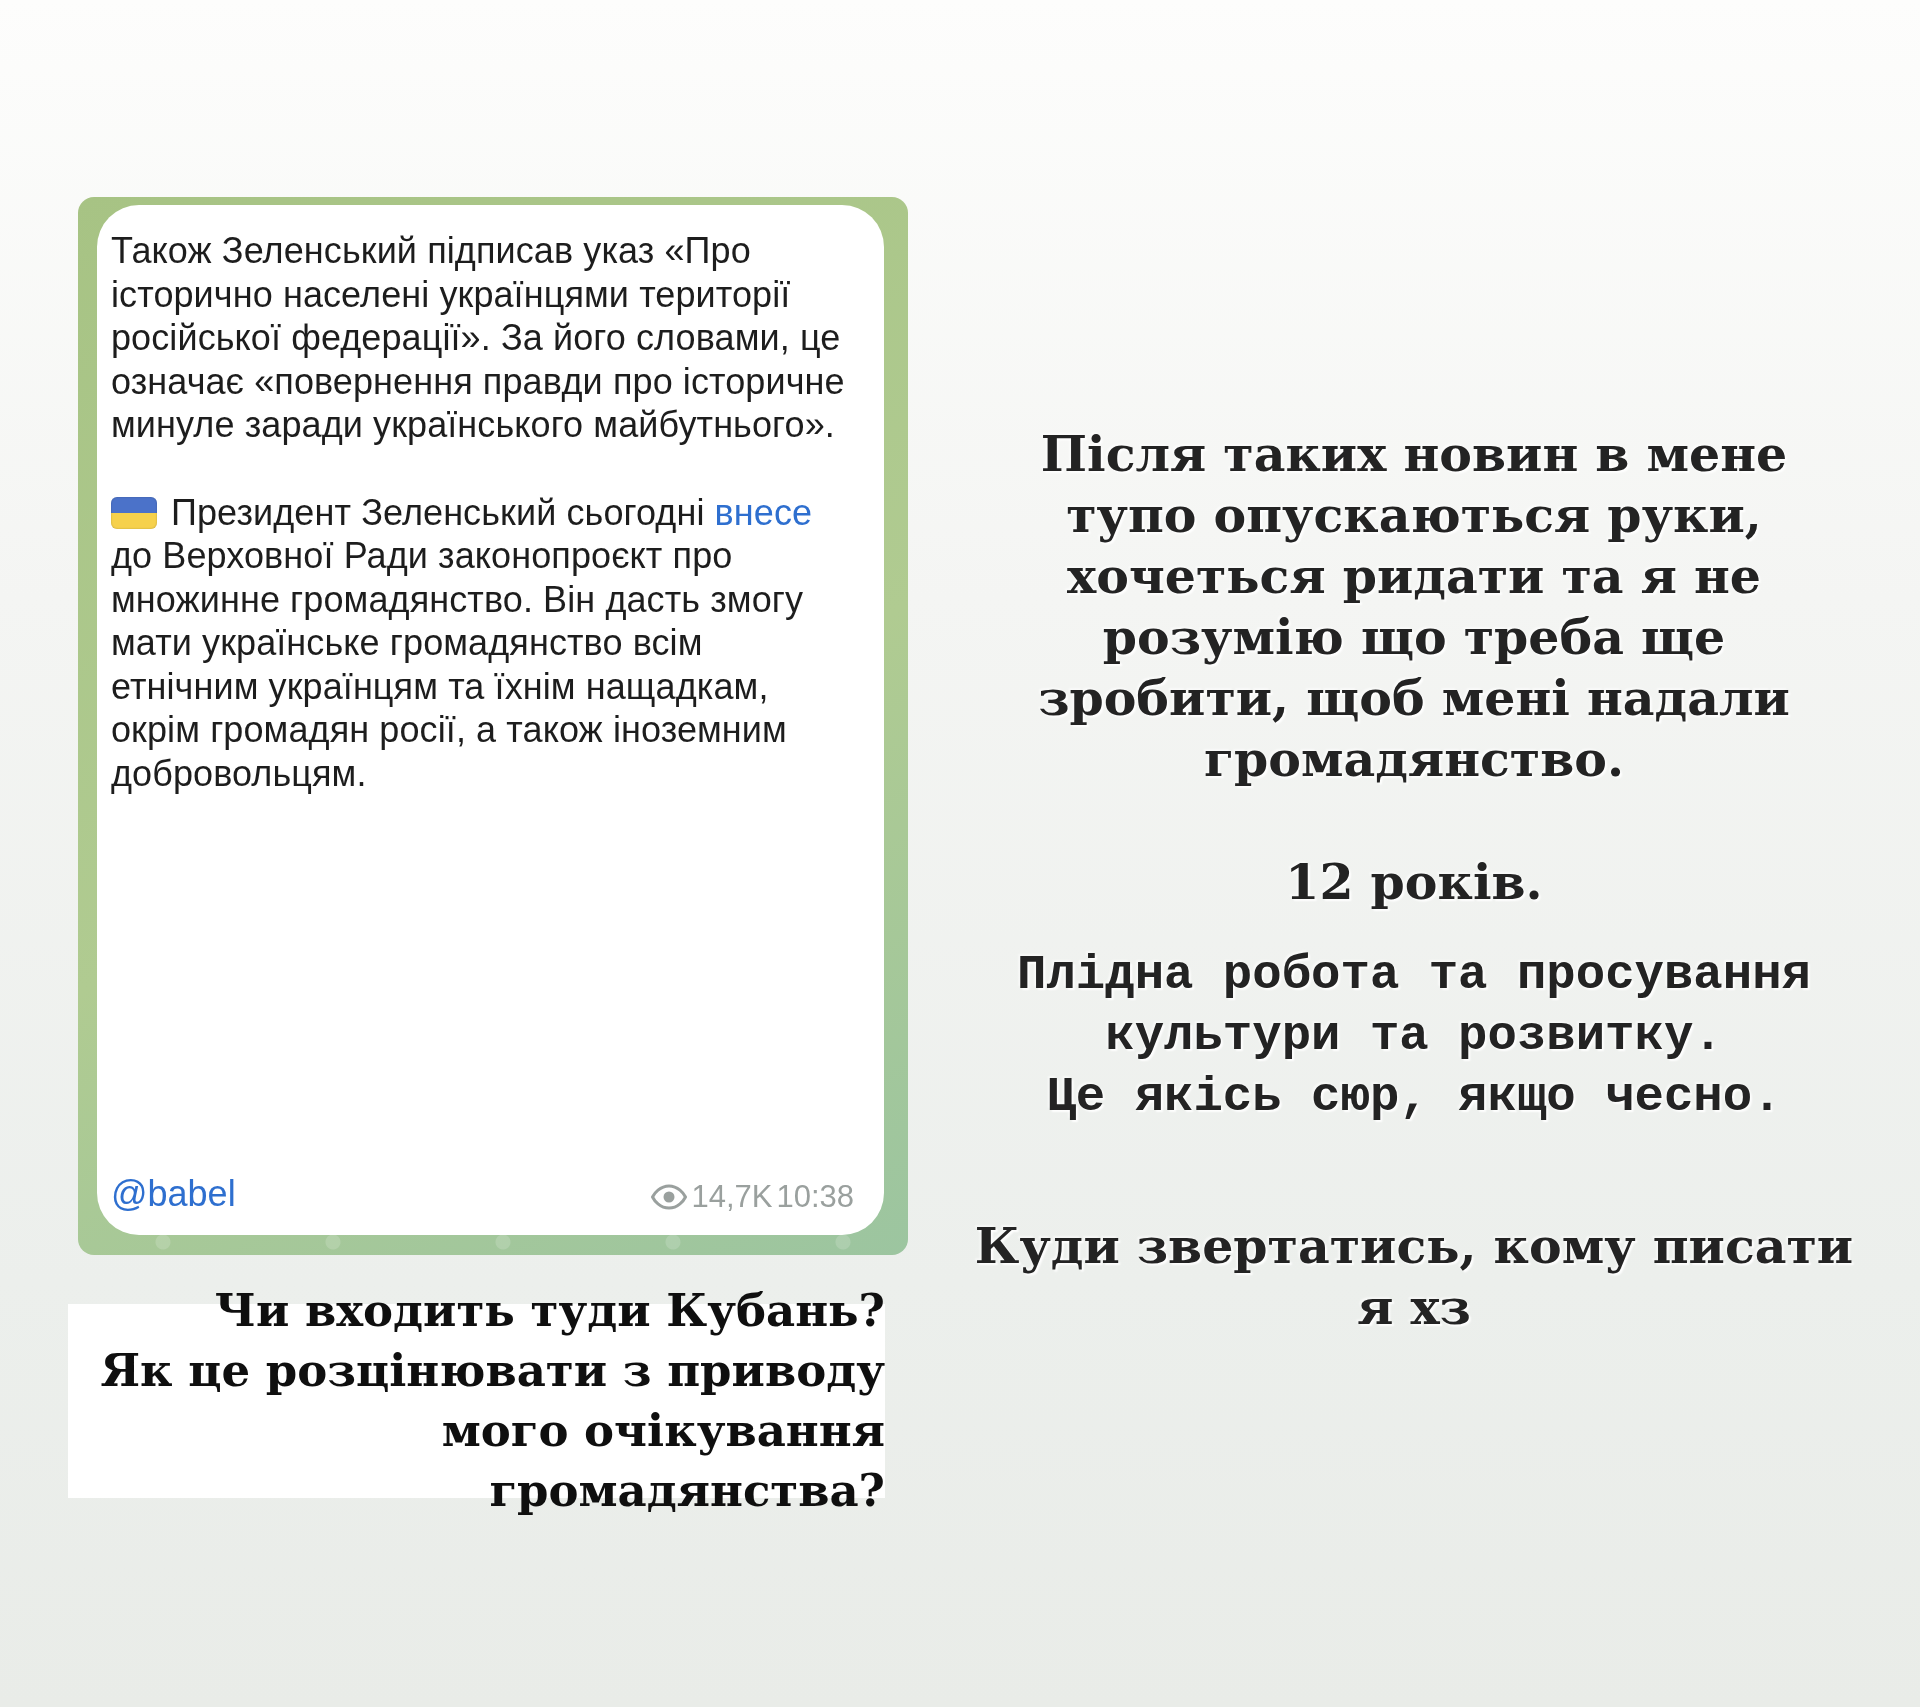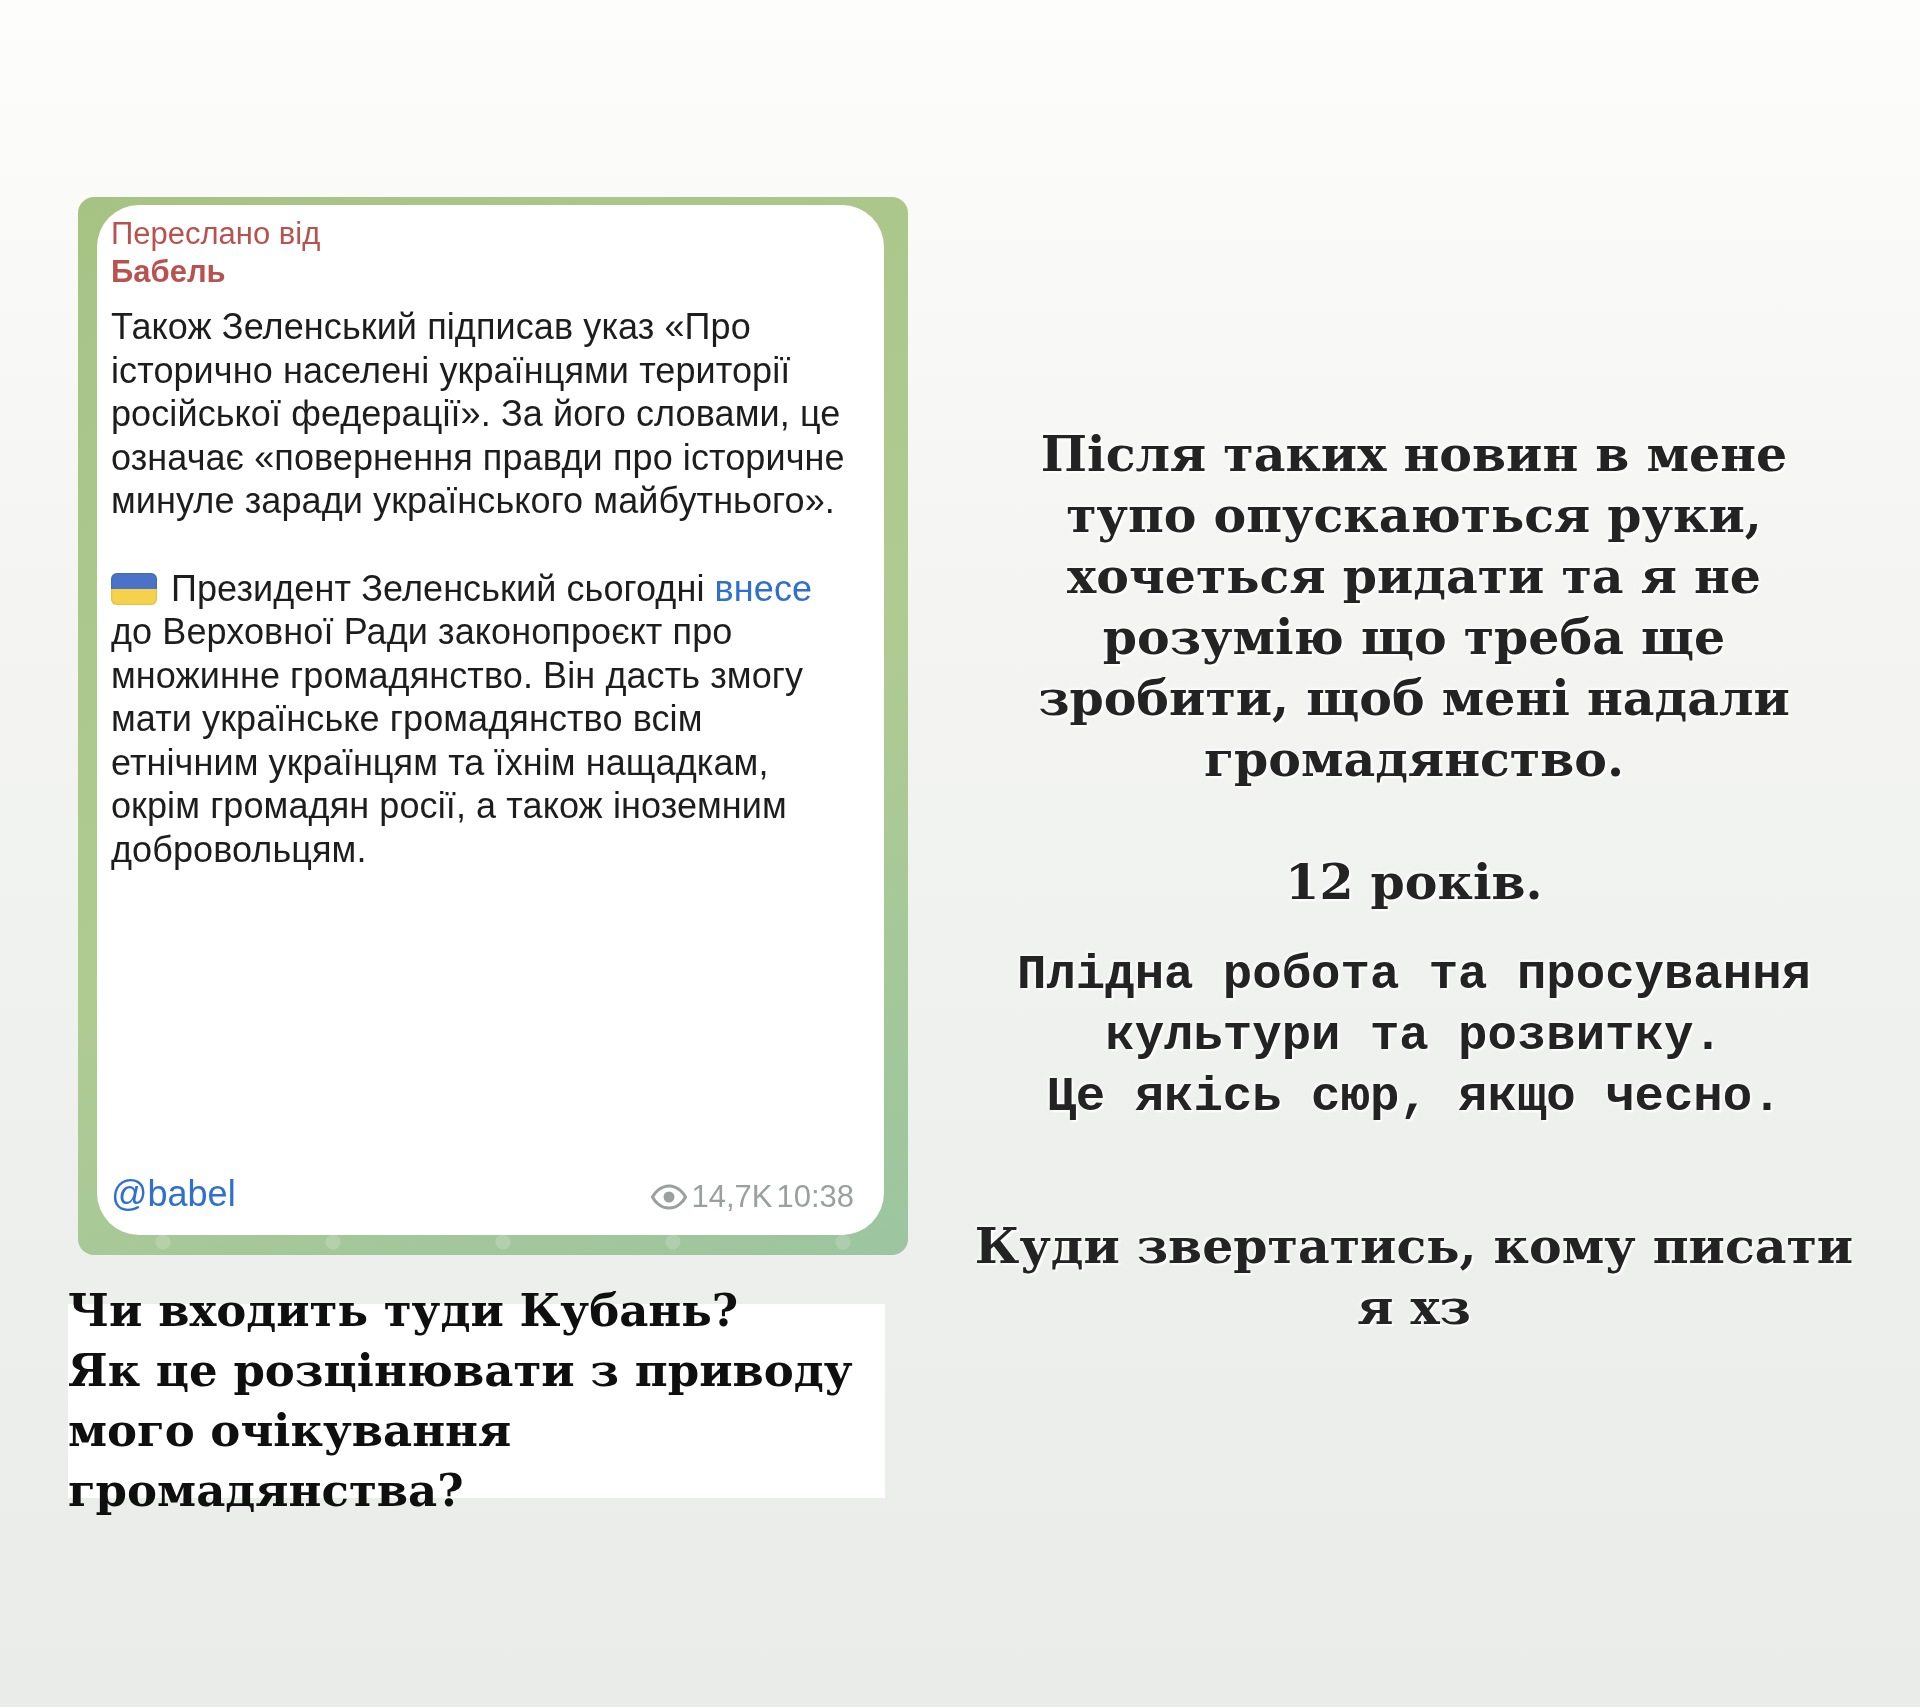--- a/index.html
+++ b/index.html
@@ -45,21 +45,21 @@
     margin-top:auto;display:flex;align-items:flex-end;justify-content:space-between;
   }
   .handle{font-size:36px;color:#2e6fcf;text-decoration:none;cursor:pointer;}
   .views{display:flex;align-items:center;gap:4px;color:#9aa09e;font-size:31px;}
   .views svg{display:block;}
   
   .caption-box{
     position:absolute;left:68px;top:1304px;width:817px;height:194px;
     background:#ffffff;
     display:flex;align-items:center;justify-content:center;
-    text-align:left;
+    text-align:right;
     font-family:"DejaVu Serif",serif;font-weight:700;
     font-size:45px;line-height:60px;color:#0f0f0f;
     white-space:pre-line;
   }
   
   .commentary{
     position:absolute;left:908px;top:16px;width:1012px;
     text-align:center;
     font-family:"DejaVu Serif",serif;font-weight:700;
     font-size:49px;line-height:61px;color:#232323;
@@ -71,24 +71,20 @@
   .commentary .b1{margin-top:408px;}
   .commentary .b2{margin-top:62px;}
   .commentary .b3{margin-top:32px;font-family:Liberation Mono, monospace;}
   .commentary .b4{margin-top:88px;}
 </style>
 </head>
 <body>
 
 <div class="tg-shot">
   <div class="bubble">
-    <div class="fwd">
-      <div class="fwd-label">Переслано від</div>
-      <div class="fwd-name">Бабель</div>
-    </div>
     <p class="msg">Також Зеленський підписав указ «Про історично населені українцями території російської федерації». За його словами, це означає «повернення правди про історичне минуле заради українського майбутнього».</p>
     <p class="msg">
       <span class="flag"></span><span>Президент Зеленський сьогодні </span><a class="link">внесе</a><span> до Верховної Ради законопроєкт про множинне громадянство. Він дасть змогу мати українське громадянство всім етнічним українцям та їхнім нащадкам, окрім громадян росії, а також іноземним добровольцям.</span>
     </p>
     <div class="meta">
       <a class="handle">@babel</a>
       <div class="views">
         <svg width="36" height="26" viewBox="0 0 36 26">
           <path d="M18 2 C9 2 3.2 9.5 1.5 13 C3.2 16.5 9 24 18 24 C27 24 32.8 16.5 34.5 13 C32.8 9.5 27 2 18 2 Z" fill="none" stroke="#9aa09e" stroke-width="3"></path>
           <circle cx="18" cy="13" r="5.5" fill="#9aa09e"></circle>

